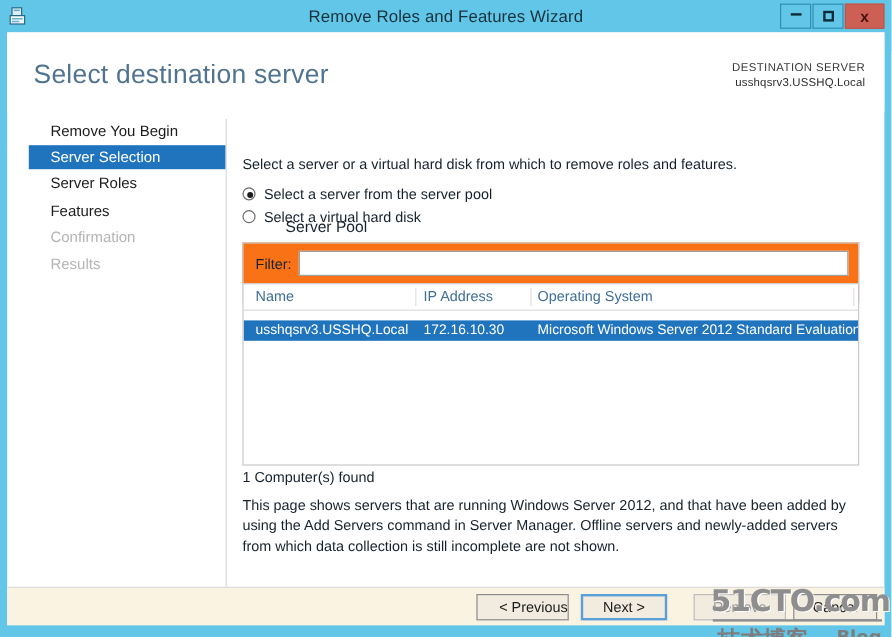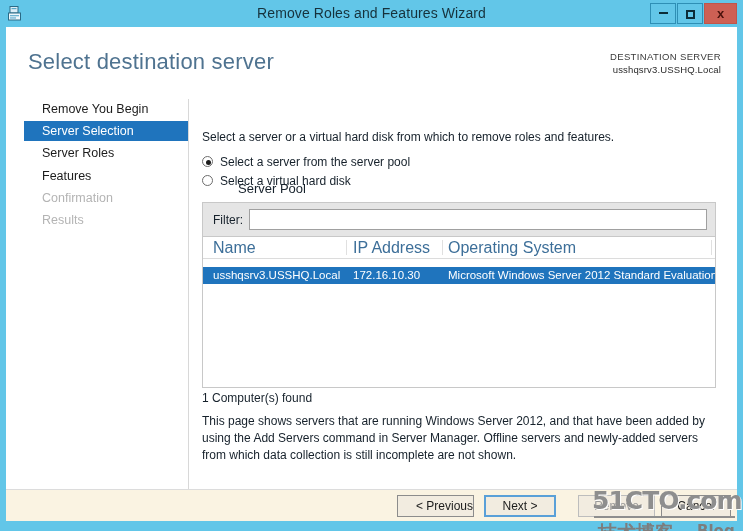--- a/index.html
+++ b/index.html
@@ -145,21 +145,21 @@
   }
   #serverpool-label {
     position: absolute; left: 0; top: 82px;
     font-size: 13px; color: #16212b; margin-left: 36px;
   }
 
   
   #filter-strip {
     position: absolute; left: 0; top: 103px;
     width: 514px; height: 50px;
-    background: #e5e5e5;
+    background: #f97316;
     border: 1px solid #c8c8c8;
     border-bottom: none;
   }
   #filter-label {
     position: absolute; left: 10px; top: 10px;
     font-size: 12px; color: #16212b;
   }
   #filter-input {
     position: absolute; left: 46px; top: 6px;
     width: 458px; height: 21px;
@@ -182,21 +182,21 @@
   }
   #thead {
     position: relative;
     height: 22px;
     border-bottom: 1px solid #dcdcdc;
     background: #ffffff;
   }
   .th {
     position: absolute; top: 0;
     height: 21px; line-height: 21px;
-    font-size: 16px;
+    font-size: 12px;
     color: #3d6f99;
     white-space: nowrap;
   }
   .th-sep {
     position: absolute; top: 3px;
     width: 1px; height: 15px;
     background: #e0e0e0;
   }
   .row {
     position: relative;

